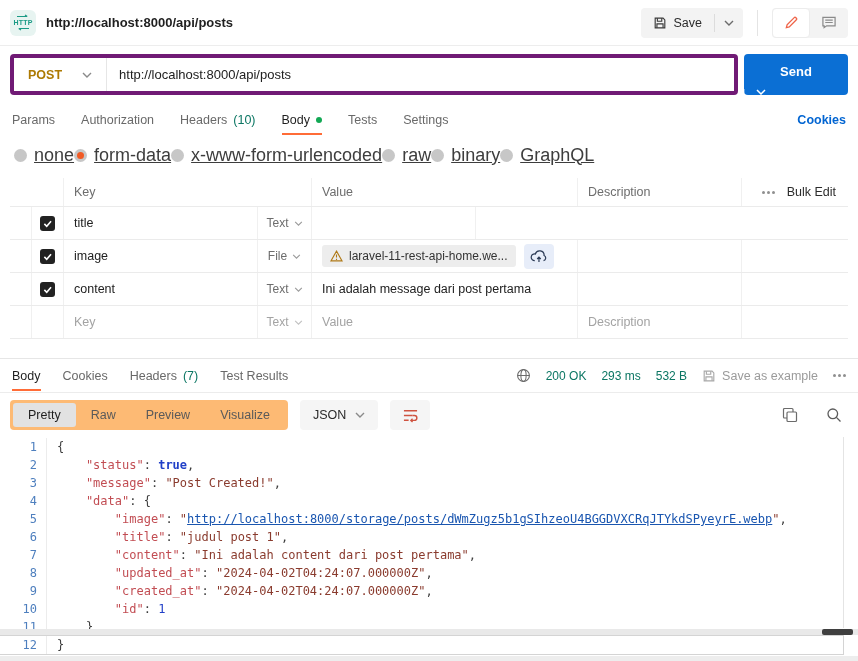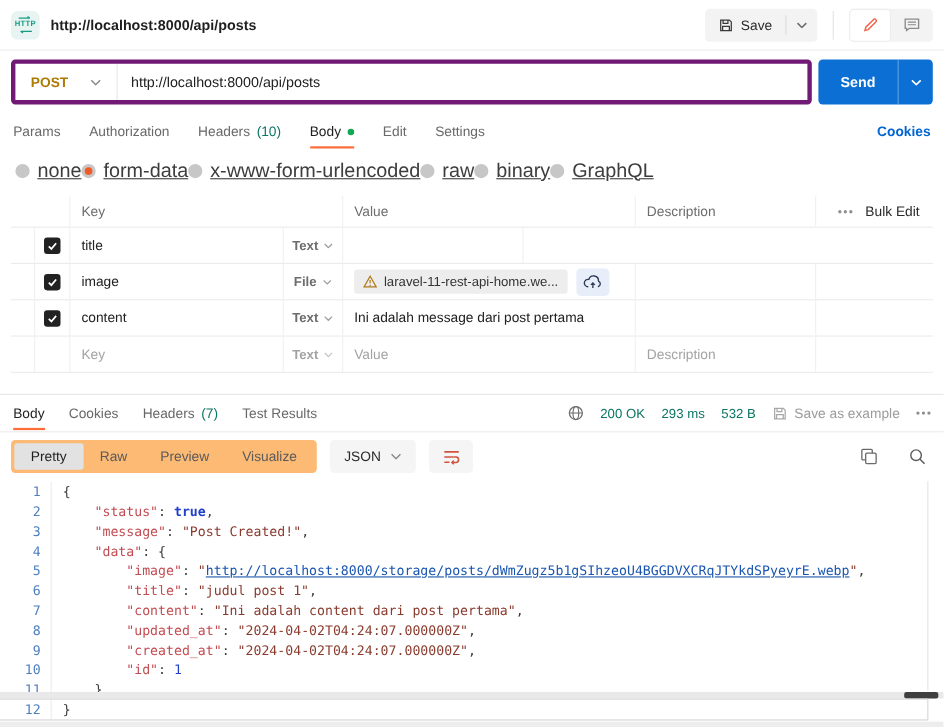--- a/index.html
+++ b/index.html
@@ -31,21 +31,21 @@
   
   .url-row { position:absolute; top:54px; left:10px; right:10px; height:41px; display:flex; gap:6px; }
   .url-box { flex:1; border:4px solid #701a75; border-radius:4px; background:#fff;
     display:flex; align-items:flex-end; overflow:hidden; }
   .method { display:flex; align-items:center; gap:20px; padding:0 14px; height:100%;
     font-size:12.5px; font-weight:bold; color:#ad7a03; cursor:pointer; }
   .url-sep { width:1px; height:100%; background:#e6e6e6; }
   .url-input { flex:1; border:none; outline:none; height:100%; padding:0 12px;
     font-size:13px; color:#212121; font-family:"Liberation Sans", sans-serif; background:transparent; }
   .send-btn { width:104px; border-radius:4px; background:#0b6fd4; color:#fff;
-    display:flex; align-items:stretch; overflow:hidden; cursor:pointer; }
+    display:flex; align-items:stretch; overflow:hidden; cursor:pointer;flex-direction:column; }
   .send-label { flex:1; display:flex; align-items:center; justify-content:center;
     font-size:13px; font-weight:bold; }
   .send-caret { width:32px; display:flex; align-items:center; justify-content:center;
     border-left:1px solid rgba(255,255,255,.35); }
 
   
   .req-tabs { position:absolute; top:103px; left:0; right:0; height:33px;
     display:flex; align-items:stretch; padding:0 12px; gap:26px; font-size:12.5px; color:#696969; }
   .tab { display:flex; align-items:center; gap:6px; position:relative; cursor:pointer; }
   .tab.active { color:#1f1f1f; }
@@ -68,21 +68,21 @@
   .th-lead { width:54px; height:100%; border-right:1px solid #f0f0f0; }
   .th-key { width:248px; height:100%; display:flex; align-items:center; padding-left:10px; border-right:1px solid #f0f0f0; }
   .th-val { width:266px; height:100%; display:flex; align-items:center; padding-left:10px; border-right:1px solid #f0f0f0; }
   .th-desc { width:164px; height:100%; display:flex; align-items:center; padding-left:10px; border-right:1px solid #f0f0f0; }
   .th-bulk { flex:1; height:100%; display:flex; align-items:center; justify-content:flex-end; gap:12px; padding-right:12px; color:#2b2b2b; }
   .trow { display:flex; height:33px; align-items:center; border-bottom:1px solid #ebebeb; }
   .c-handle { width:22px; height:100%; border-right:1px solid #f0f0f0; }
   .c-check { width:32px; height:100%; display:flex; align-items:center; justify-content:center; border-right:1px solid #f0f0f0; }
   .c-key { width:194px; height:100%; display:flex; align-items:center; padding-left:10px; border-right:1px solid #f0f0f0; }
   .c-type { width:54px; height:100%; display:flex; align-items:center; justify-content:center; gap:5px;
-    color:#6d6d6d; font-size:12px; border-right:1px solid #f0f0f0; cursor:pointer;font-weight:bold; }
+    color:#6d6d6d; font-size:12px; border-right:1px solid #f0f0f0; cursor:pointer; }
   .c-val { width:266px; height:100%; display:flex; align-items:center; padding-left:10px; border-right:1px solid #f0f0f0; }
   .c-desc { width:164px; height:100%; display:flex; align-items:center; padding-left:10px; border-right:1px solid #f0f0f0; }
   .c-rest { flex:1; height:100%; }
   .checkbox { width:15px; height:15px; background:#222; border-radius:3px;
     display:flex; align-items:center; justify-content:center; cursor:pointer; }
   .ph { color:#a3a3a3; }
   .file-cell { display:flex; align-items:center; gap:8px; width:100%; padding-right:6px; }
   .file-chip { display:flex; align-items:center; gap:6px; background:#ededed; border-radius:3px;
     padding:4px 8px; max-width:196px; }
   .file-name { white-space:nowrap; overflow:hidden; font-size:12px; color:#333; }
@@ -210,21 +210,21 @@
       </div>
     <div class="tab">
       <span>Headers</span>
       <span class="badge-green">(10)</span>
     </div>
     <div class="tab active">
       <span>Body</span>
       <span class="dot"></span>
     </div>
     <div class="tab">
-        <span>Edit</span>
+        <span>Tests</span>
       </div>
     <div class="tab">
         <span>Settings</span>
       </div>
     <div class="cookies-link">Cookies</div>
   </div>
 
   <div class="modes">
     <div class="mode">
         <span class="radio"></span>

